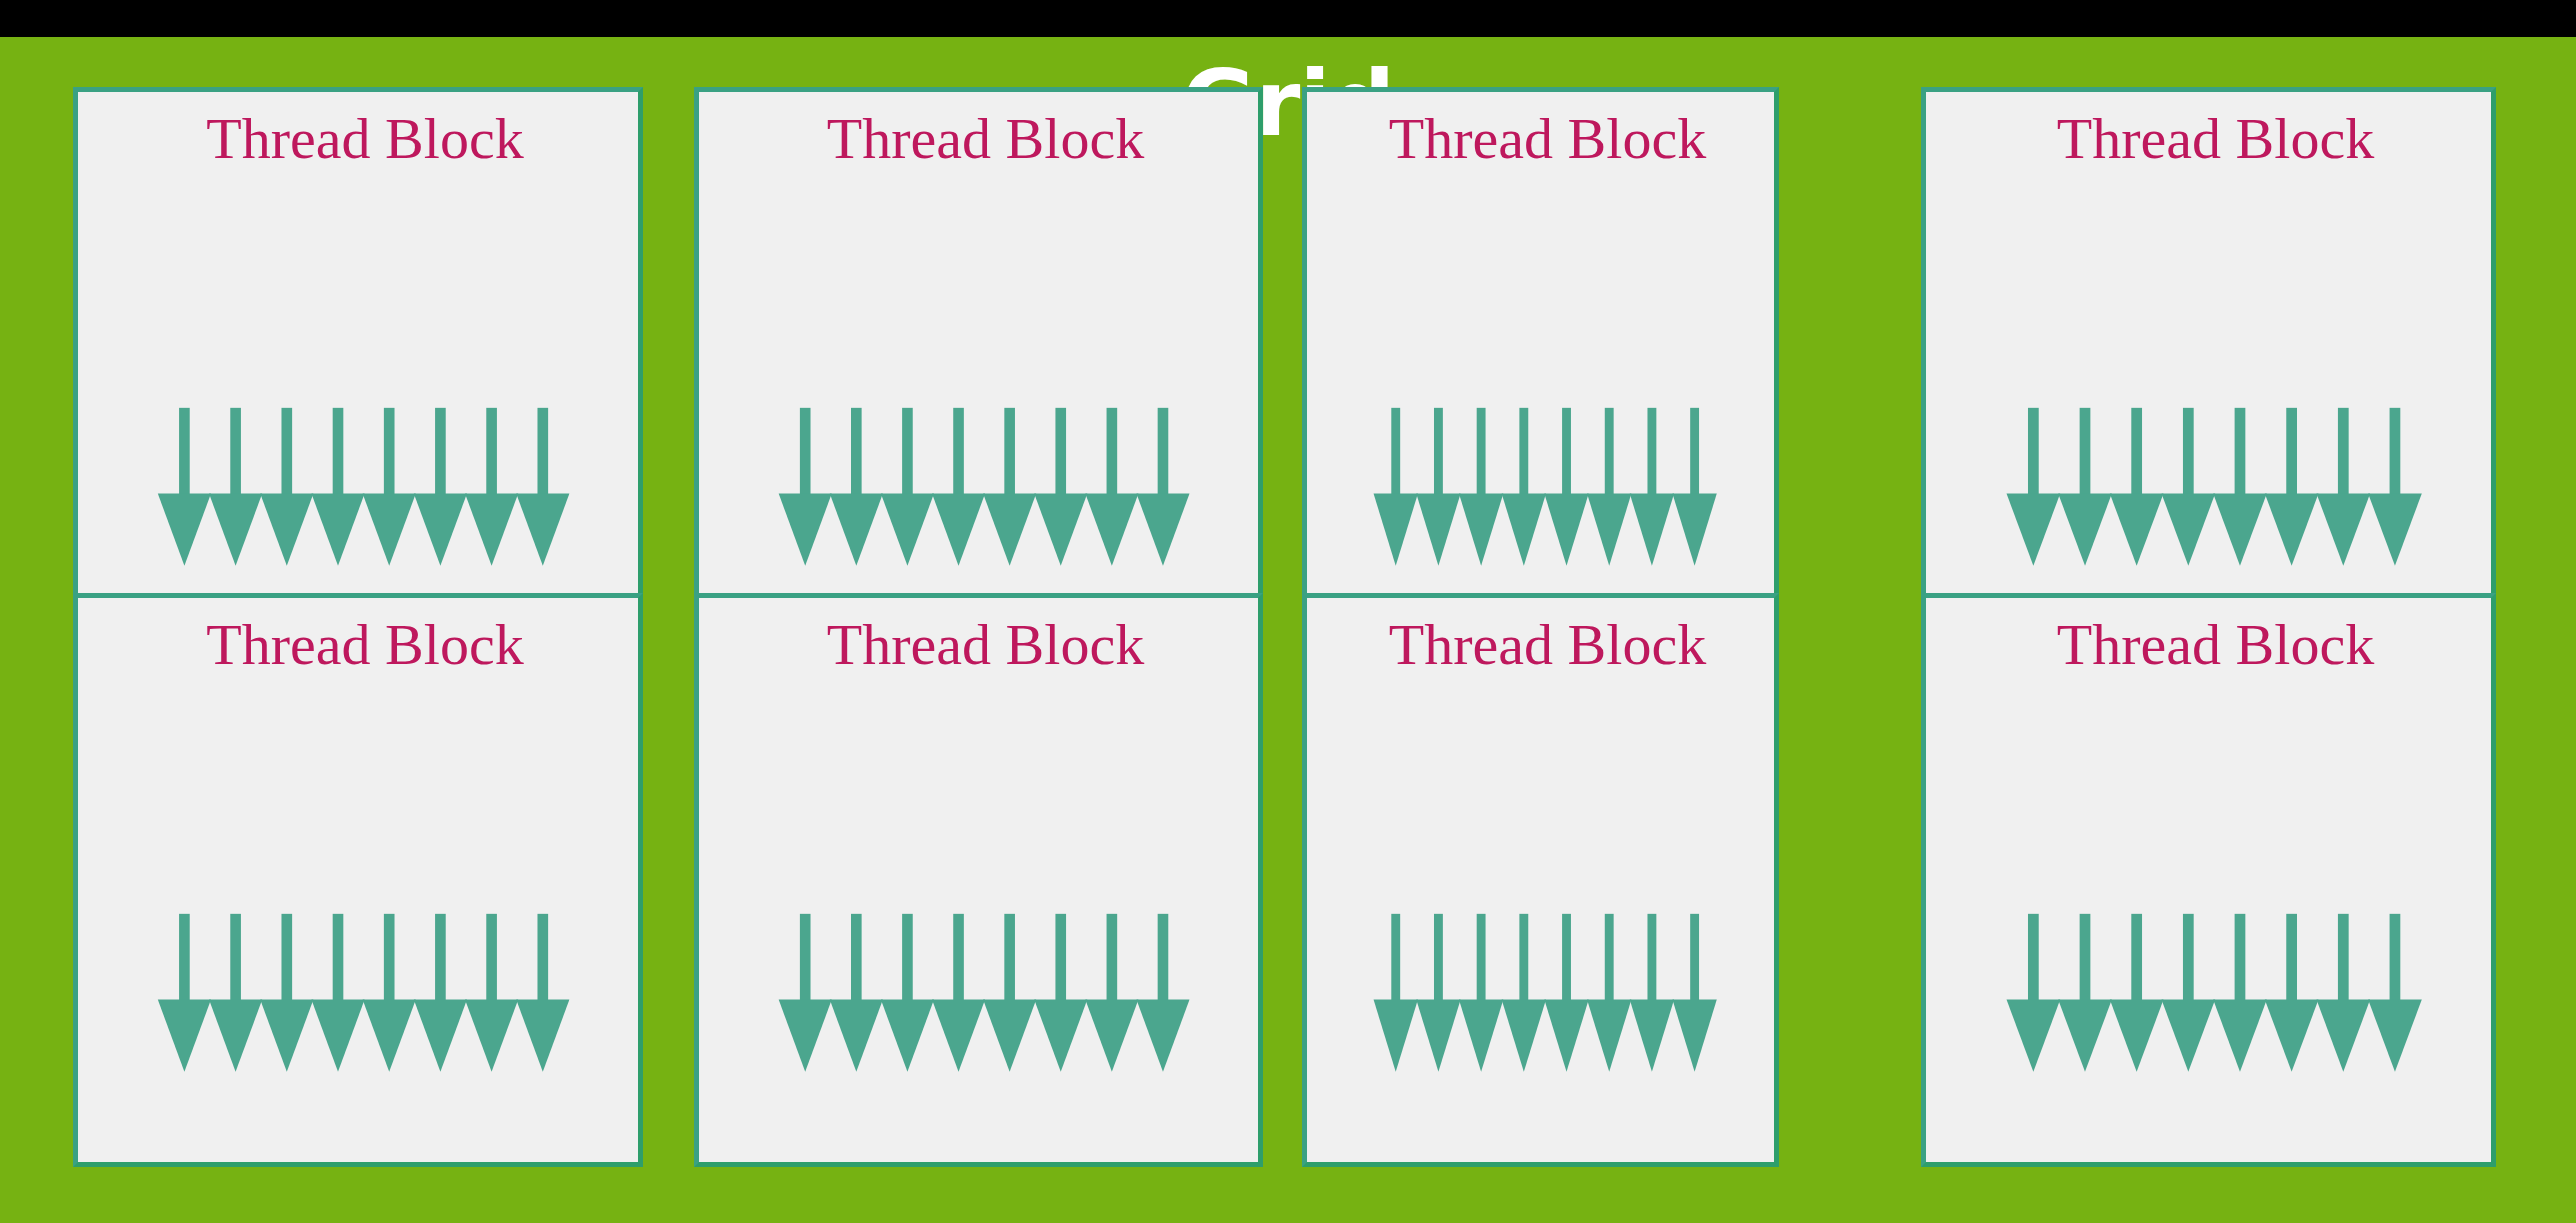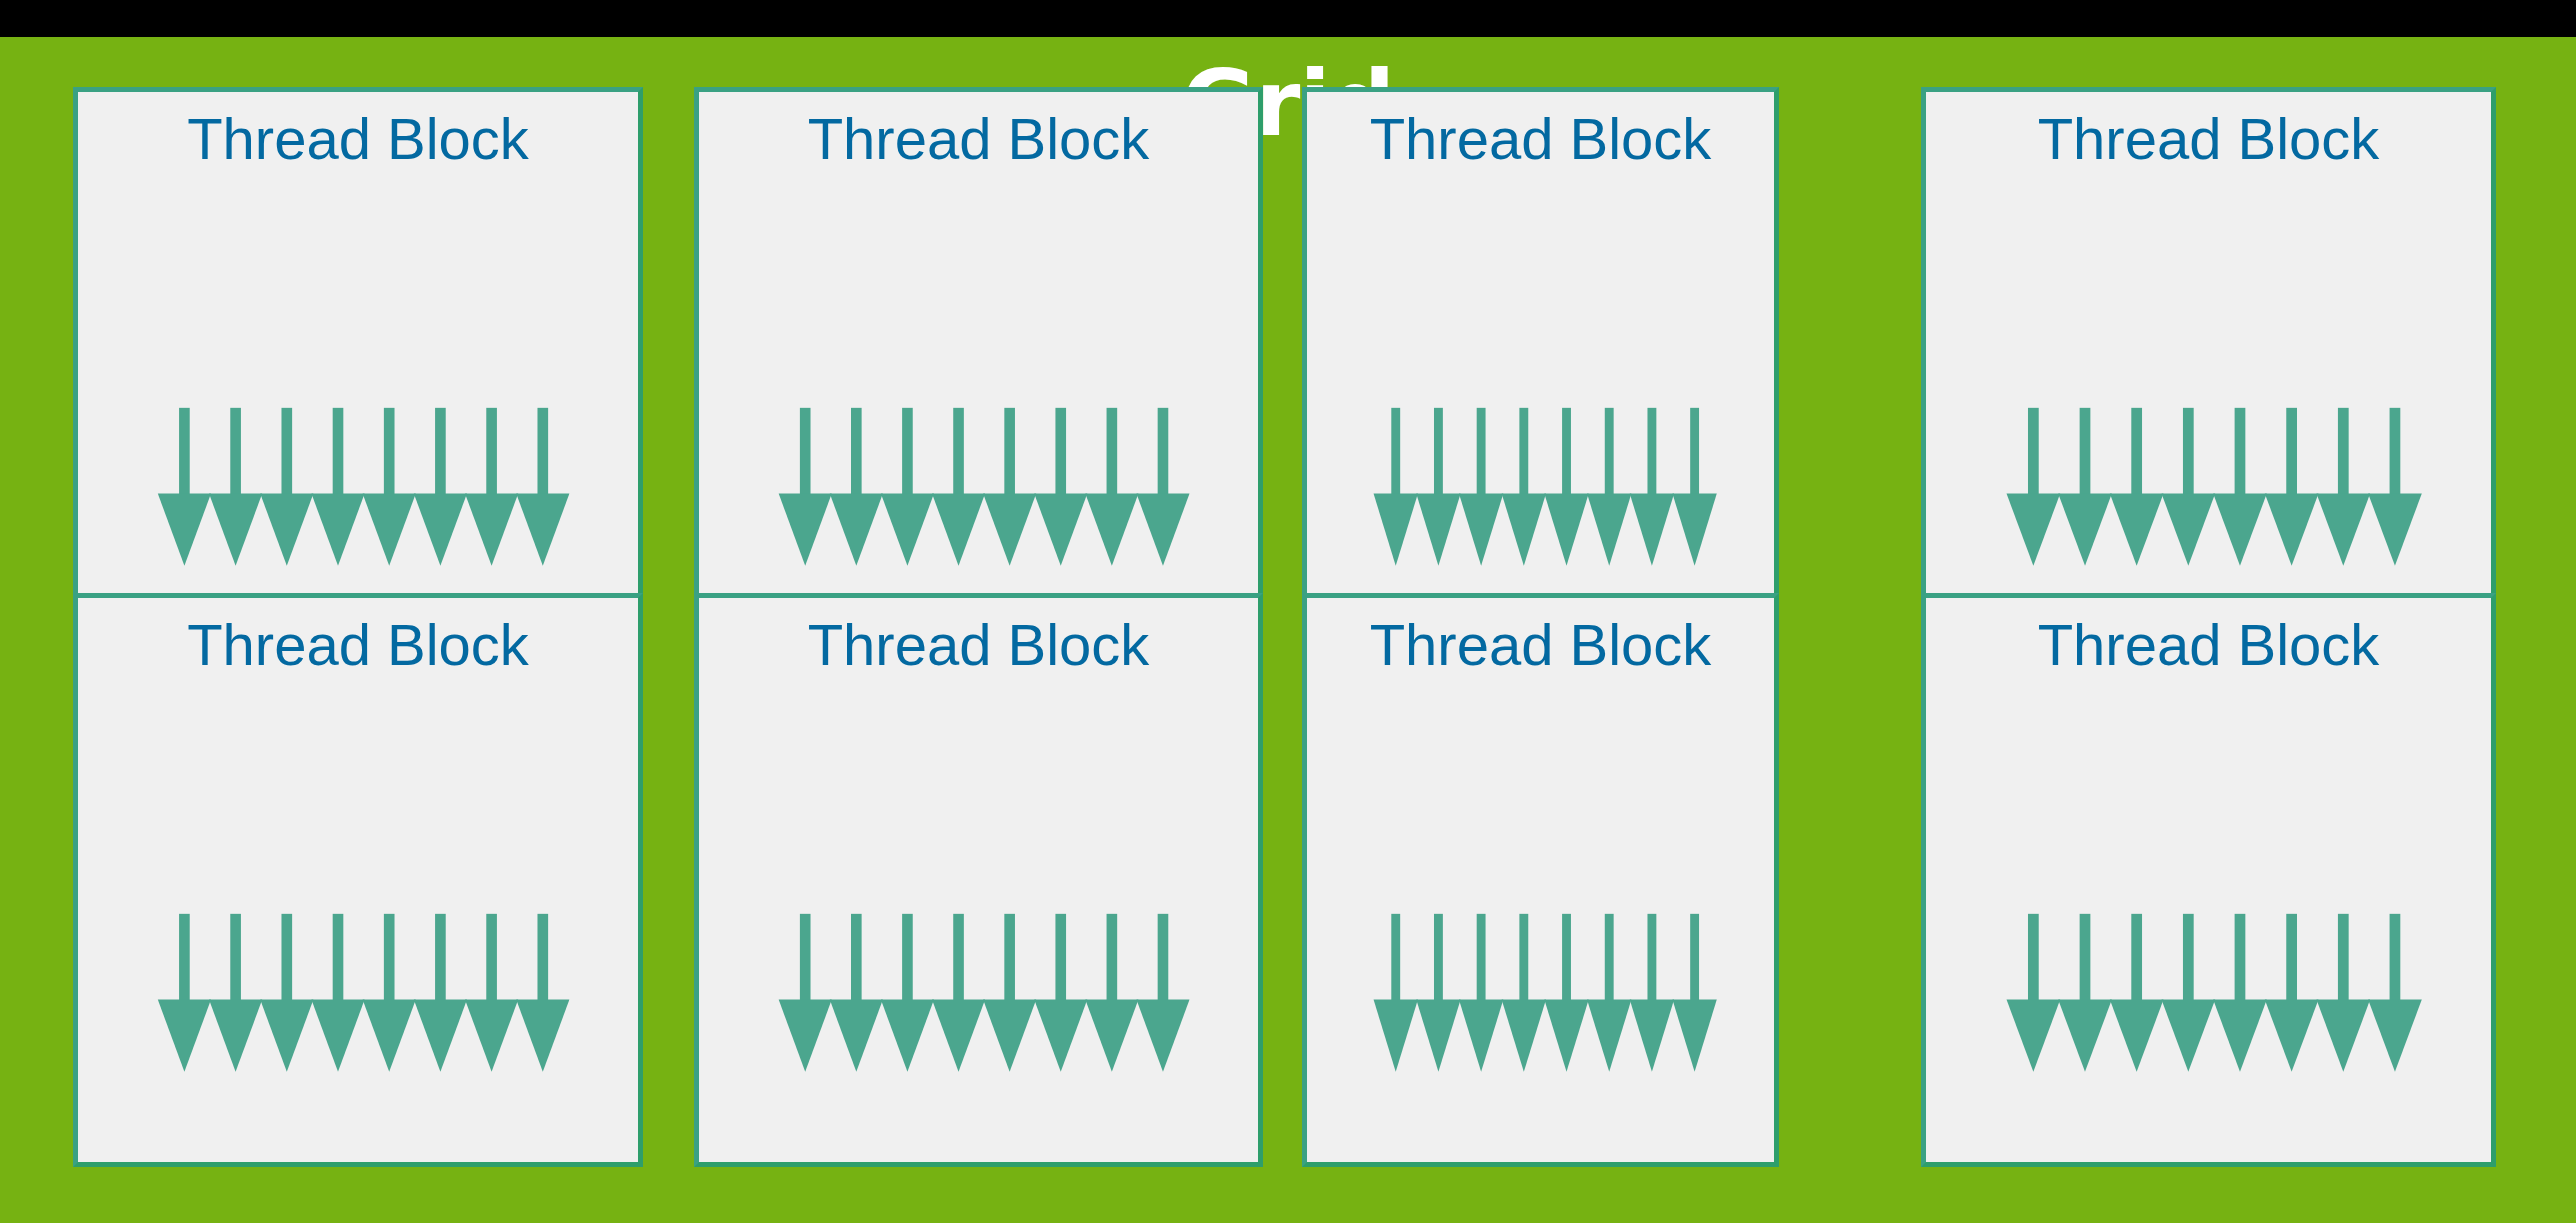--- a/index.html
+++ b/index.html
@@ -66,26 +66,26 @@
     position: absolute;
     box-sizing: border-box;
     background: #f0f0f0;
     border: 5px solid #3aa183;
     border-right-color: #2e9e6b;
     border-bottom-color: #2e9e6b;
   }
 
   .tb-label {
     position: absolute;
-    left: 0;
+    left: 7px;
     top: 13px;
     width: 100%;
     text-align: center;
-    color: #0369a1;
-    font-family: Liberation Sans, sans-serif;
+    color: #be185d;
+    font-family: Liberation Serif, serif;
     font-stretch: condensed;
     font-size: 58px;
     line-height: 68px;
     font-weight: normal;
     white-space: nowrap;
   }
 
   .arrows {
     position: absolute;
     left: 0;

